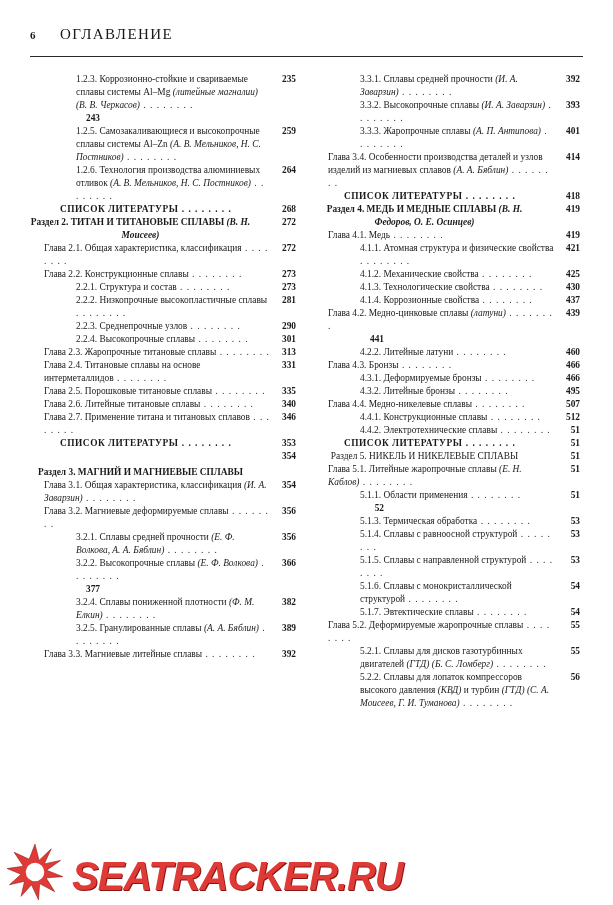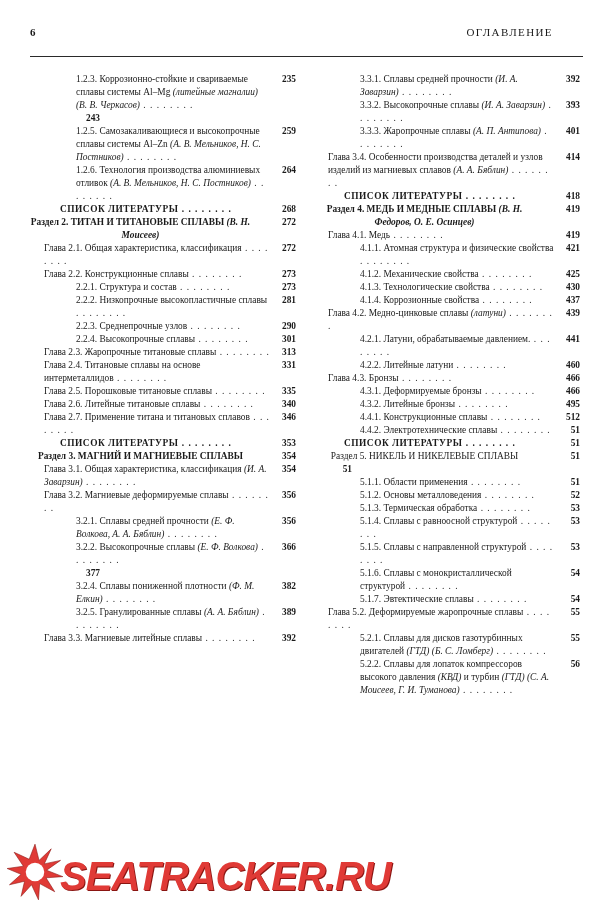--- a/index.html
+++ b/index.html
@@ -28,22 +28,22 @@
     margin-bottom: 10px;
     height: 20px;
   }
   .page-num {
     font-size: 11px;
     font-weight: bold;
     width: 30px;
   }
   .header-title {
     flex: 1;
-    text-align: right;
-    font-size: 11px;
+    text-align: left;
+    font-size: 15px;
     letter-spacing: 1.4px;
     padding-right: 30px;
   }
   .rule {
     border-bottom: 1px solid #2a2a2a;
     margin: 0 0 16px 0;
   }
   .columns {
     display: flex;
     gap: 18px;
@@ -81,21 +81,21 @@
   .watermark {
     position: absolute;
     left: 0;
     bottom: 0;
     width: 613px;
     height: 75px;
     pointer-events: none;
   }
   .wm-text {
     position: absolute;
-    left: 60px;
+    left: 72px;
     bottom: 6px;
     font-family: "Liberation Sans", sans-serif;
     font-weight: bold;
     font-style: italic;
     font-size: 40px;
     color: #e03a36;
     letter-spacing: -1px;
     text-shadow: 1px 1px 0 #8a1512;
   }
   .wm-star {
@@ -184,21 +184,21 @@
         </div>
         <div class="entry lvl2">
           <div class="txt"><span>Глава 2.7. Применение титана и титановых сплавов</span><span class="dots"> . . . . . . . .</span></div>
           <div class="pg">346</div>
         </div>
         <div class="entry lvl3">
           <div class="txt" style="font-weight: bold; letter-spacing: 0.5px;"><span>СПИСОК ЛИТЕРАТУРЫ</span><span class="dots"> . . . . . . . .</span></div>
           <div class="pg">353</div>
         </div>
         <div class="entry lvl1" style="justify-content: space-between;">
-          <div class="txt" style="font-weight: bold; text-align: center;"><span>Раздел 3. МАГНИЙ И МАГНИЕВЫЕ СПЛАВЫ</span></div>
+          <div class="txt" style="font-weight: bold; text-align: center; margin-top: 16px;"><span>Раздел 3. МАГНИЙ И МАГНИЕВЫЕ СПЛАВЫ</span></div>
           <div class="pg">354</div>
         </div>
         <div class="entry lvl2">
           <div class="txt"><span>Глава 3.1. Общая характеристика, классификация </span><span class="ital">(И. А. Заварзин)</span><span></span><span class="dots"> . . . . . . . .</span></div>
           <div class="pg">354</div>
         </div>
         <div class="entry lvl2">
           <div class="txt"><span>Глава 3.2. Магниевые деформируемые сплавы</span><span class="dots"> . . . . . . . .</span></div>
           <div class="pg">356</div>
         </div>
@@ -269,64 +269,67 @@
         </div>
         <div class="entry lvl4">
           <div class="txt"><span>4.1.4. Коррозионные свойства</span><span class="dots"> . . . . . . . .</span></div>
           <div class="pg">437</div>
         </div>
         <div class="entry lvl2">
           <div class="txt"><span>Глава 4.2. Медно-цинковые сплавы </span><span class="ital">(латуни)</span><span></span><span class="dots"> . . . . . . . .</span></div>
           <div class="pg">439</div>
         </div>
         <div class="entry lvl4">
-          <div class="txt"><span>4.2.1. Латуни, обрабатываемые давлением.</span><span class="dots"> . . . . . . . .</span></div>
           <div class="pg">441</div>
         </div>
         <div class="entry lvl4">
           <div class="txt"><span>4.2.2. Литейные латуни</span><span class="dots"> . . . . . . . .</span></div>
           <div class="pg">460</div>
         </div>
         <div class="entry lvl2">
           <div class="txt"><span>Глава 4.3. Бронзы</span><span class="dots"> . . . . . . . .</span></div>
           <div class="pg">466</div>
         </div>
         <div class="entry lvl4">
           <div class="txt"><span>4.3.1. Деформируемые бронзы</span><span class="dots"> . . . . . . . .</span></div>
           <div class="pg">466</div>
         </div>
         <div class="entry lvl4">
           <div class="txt"><span>4.3.2. Литейные бронзы</span><span class="dots"> . . . . . . . .</span></div>
           <div class="pg">495</div>
         </div>
+        <div class="entry lvl2">
+          <div class="txt"><span>Глава 4.4. Медно-никелевые сплавы</span><span class="dots"> . . . . . . . .</span></div>
+          <div class="pg">507</div>
+        </div>
         <div class="entry lvl4">
           <div class="txt"><span>4.4.1. Конструкционные сплавы</span><span class="dots"> . . . . . . . .</span></div>
           <div class="pg">512</div>
         </div>
         <div class="entry lvl4">
           <div class="txt"><span>4.4.2. Электротехнические сплавы</span><span class="dots"> . . . . . . . .</span></div>
           <div class="pg">51</div>
         </div>
         <div class="entry lvl3">
           <div class="txt" style="font-weight: bold; letter-spacing: 0.5px;"><span>СПИСОК ЛИТЕРАТУРЫ</span><span class="dots"> . . . . . . . .</span></div>
           <div class="pg">51</div>
         </div>
         <div class="entry lvl1" style="justify-content: space-between;">
           <div class="txt" style="font-weight: normal; text-align: center;"><span>Раздел 5. НИКЕЛЬ И НИКЕЛЕВЫЕ СПЛАВЫ</span></div>
           <div class="pg">51</div>
         </div>
         <div class="entry lvl2">
+          <div class="txt"><span>Глава 5.1. Литейные жаропрочные сплавы </span><span class="ital">(Е. Н. Каблов)</span><span></span><span class="dots"> . . . . . . . .</span></div>
           <div class="pg">51</div>
         </div>
         <div class="entry lvl4">
           <div class="txt"><span>5.1.1. Области применения</span><span class="dots"> . . . . . . . .</span></div>
           <div class="pg">51</div>
         </div>
         <div class="entry lvl4">
-          <div class="txt"><span>5.1.2. Основы металловедения</span><span class="dots"> . . . . . . . .</span></div>
           <div class="pg">52</div>
         </div>
         <div class="entry lvl4">
           <div class="txt"><span>5.1.3. Термическая обработка</span><span class="dots"> . . . . . . . .</span></div>
           <div class="pg">53</div>
         </div>
         <div class="entry lvl4">
           <div class="txt"><span>5.1.4. Сплавы с равноосной структурой</span><span class="dots"> . . . . . . . .</span></div>
           <div class="pg">53</div>
         </div>

